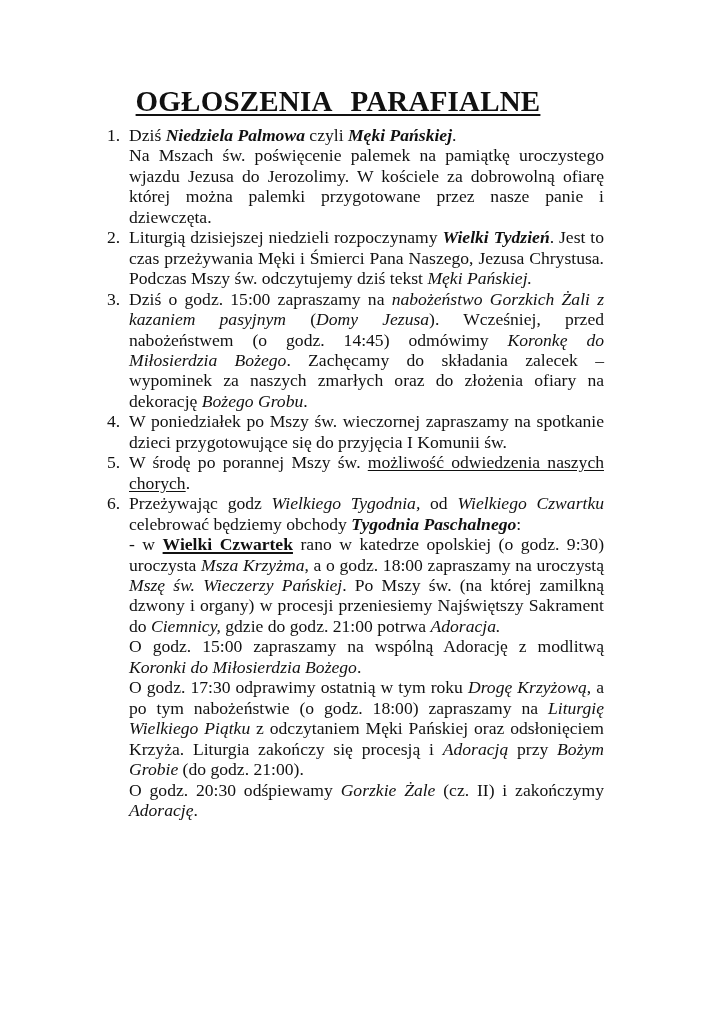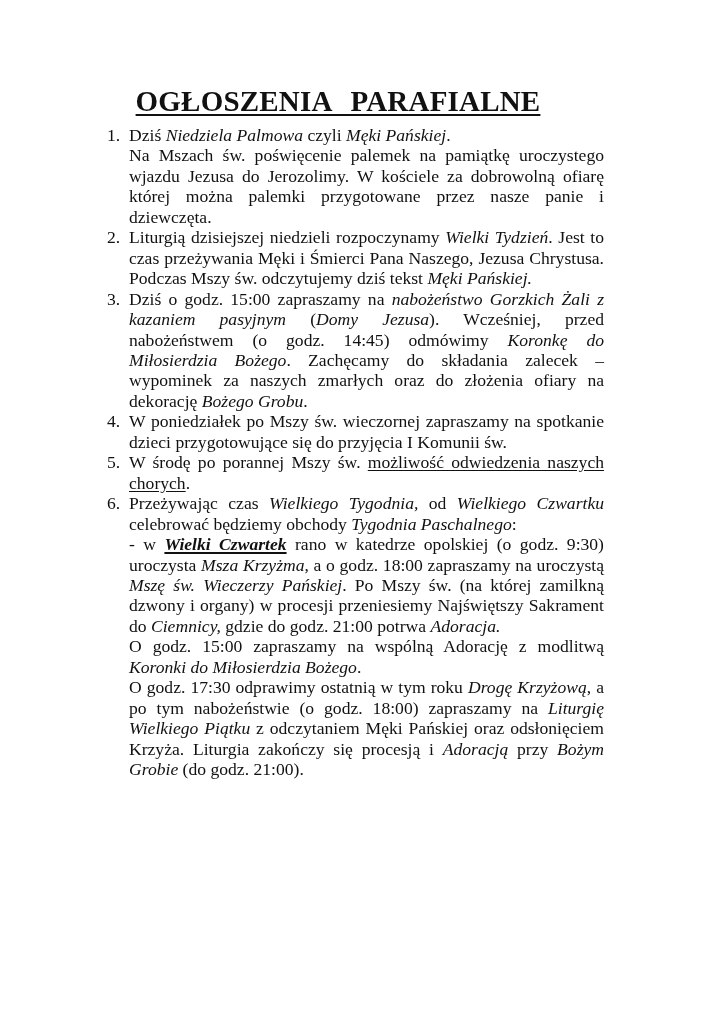--- a/index.html
+++ b/index.html
@@ -9,23 +9,23 @@
   .title { position: absolute; top: 84px; left: 0; width: 676px; text-align: center;
            font-weight: bold; font-size: 29px; text-decoration: underline;
            text-decoration-thickness: 2px; text-underline-offset: 3px; letter-spacing: 0.2px;
            word-spacing: 12px; line-height: 34px; }
   ol.items { position: absolute; top: 125px; left: 107px; width: 497px; margin: 0; padding: 0; list-style: none; }
   ol.items li { position: relative; padding-left: 22px; font-size: 17.6px; line-height: 20.45px;
                 text-align: justify; }
   .num { position: absolute; left: 0; top: 0; }
   .b { font-weight: bold; }
   .i { font-style: italic; }
-  .bi { font-weight: normal; font-style: italic; margin-top: 7px; }
+  .bi { font-weight: bold; font-style: italic; margin-top: 7px; }
   .u { text-decoration: underline; text-underline-offset: 2px; }
-  .bu { font-weight: bold; text-decoration: underline; text-underline-offset: 2px; text-decoration-thickness: 2px; font-style: italic; }
+  .bu { font-weight: bold; text-decoration: underline; text-underline-offset: 2px; text-decoration-thickness: 2px; }
   .par { display: block; text-align: justify; }
 </style>
 </head>
 <body>
 
 <div class="page">
   <div class="title">OGŁOSZENIA   PARAFIALNE</div>
   <ol class="items" id="items">
       <li>
         <span class="num">1.</span>
@@ -43,19 +43,20 @@
       <li>
         <span class="num">4.</span>
         <span class="par"><span>W poniedziałek po Mszy św. wieczornej zapraszamy na spotkanie dzieci przygotowujące się do przyjęcia I Komunii św.</span></span>
       </li>
       <li>
         <span class="num">5.</span>
         <span class="par"><span>W środę po porannej Mszy św. </span><span class="u">możliwość odwiedzenia naszych chorych</span><span>.</span></span>
       </li>
       <li>
         <span class="num">6.</span>
-        <span class="par"><span>Przeżywając czas </span><span class="i">Wielkiego Tygodnia,</span><span> od </span><span class="i">Wielkiego Czwartku</span><span> celebrować będziemy obchody </span><span class="bi">Tygodnia Paschalnego</span><span>:</span></span>
+        <span class="par"><span>Przeżywając godz </span><span class="i">Wielkiego Tygodnia,</span><span> od </span><span class="i">Wielkiego Czwartku</span><span> celebrować będziemy obchody </span><span class="bi">Tygodnia Paschalnego</span><span>:</span></span>
         <span class="par"><span>- w </span><span class="bu">Wielki Czwartek</span><span> rano w katedrze opolskiej (o godz. 9:30) uroczysta </span><span class="i">Msza Krzyżma</span><span>, a o godz. 18:00 zapraszamy na uroczystą </span><span class="i">Mszę św. Wieczerzy Pańskiej</span><span>. Po Mszy św. (na której zamilkną dzwony i organy) w procesji przeniesiemy Najświętszy Sakrament do </span><span class="i">Ciemnicy,</span><span> gdzie do godz. 21:00 potrwa </span><span class="i">Adoracja.</span></span>
         <span class="par"><span>O godz. 15:00 zapraszamy na wspólną Adorację z modlitwą </span><span class="i">Koronki do Miłosierdzia Bożego</span><span>.</span></span>
         <span class="par"><span>O godz. 17:30 odprawimy ostatnią w tym roku </span><span class="i">Drogę Krzyżową</span><span>, a po tym nabożeństwie (o godz. 18:00) zapraszamy na </span><span class="i">Liturgię Wielkiego Piątku</span><span> z odczytaniem Męki Pańskiej oraz odsłonięciem Krzyża. Liturgia zakończy się procesją i </span><span class="i">Adoracją</span><span> przy </span><span class="i">Bożym Grobie</span><span> (do godz. 21:00).</span></span>
+        <span class="par"><span>O godz. 20:30 odśpiewamy </span><span class="i">Gorzkie Żale</span><span> (cz. II) i zakończymy </span><span class="i">Adorację</span><span>.</span></span>
       </li>
     </ol>
 </div>
 
 </body></html>

